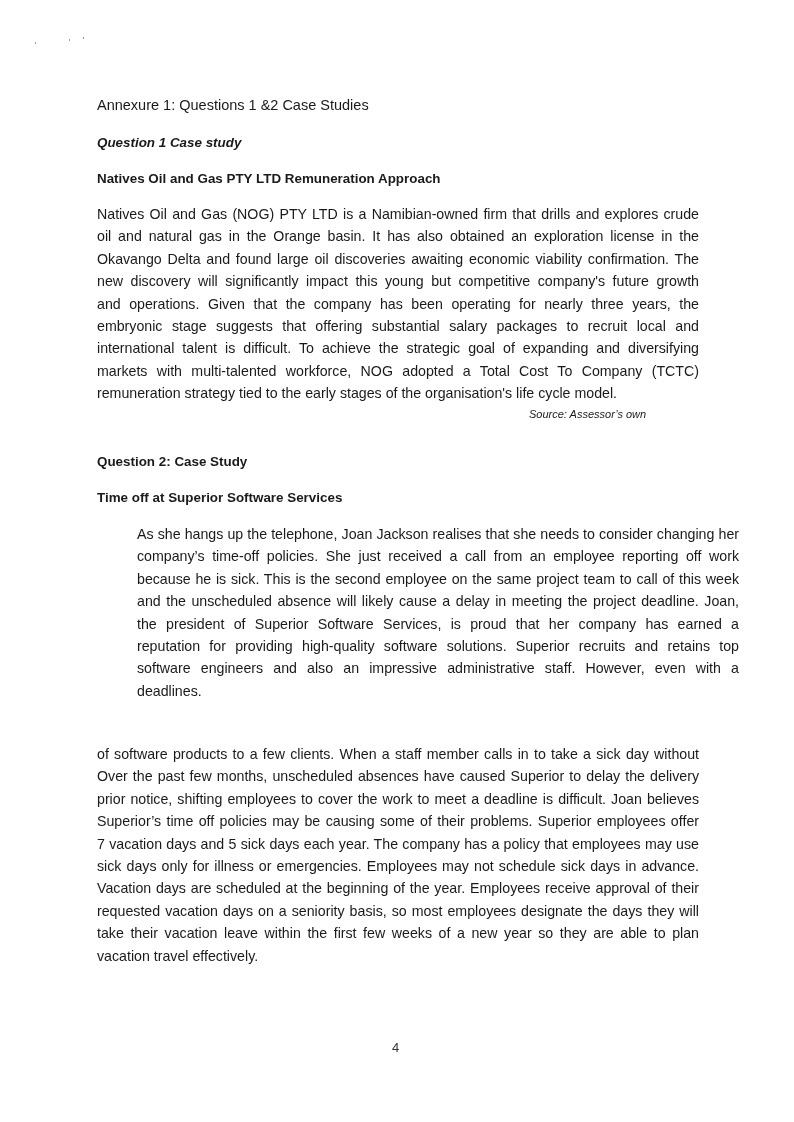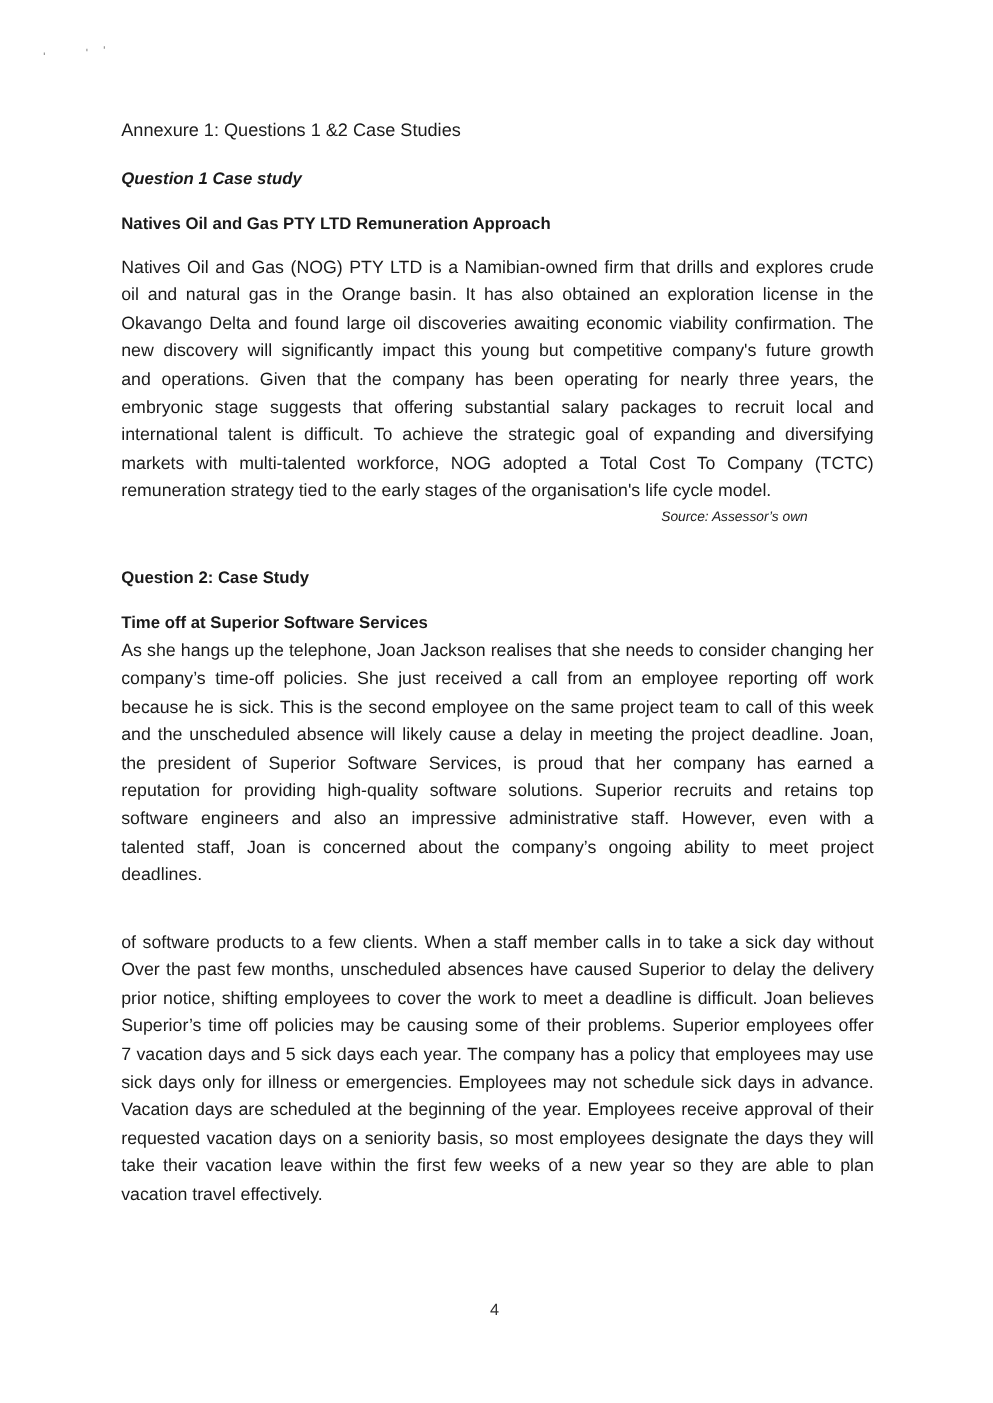--- a/index.html
+++ b/index.html
@@ -42,29 +42,28 @@
     <span class="line">international talent is difficult. To achieve the strategic goal of expanding and diversifying</span>
     <span class="line">markets with multi-talented workforce, NOG adopted a Total Cost To Company (TCTC)</span>
     <span class="line last">remuneration strategy tied to the early stages of the organisation's life cycle model.</span>
   </p>
 
   <div class="source">Source: Assessor’s own</div>
 
   <div class="h2" style="top:454px;">Question 2: Case Study</div>
   <div class="h2" style="top:490px;">Time off at Superior Software Services</div>
 
-  <p class="para" style="top:510px;">
+  <p class="para" style="top:523px;margin-left:40px;">
     <span class="line">As she hangs up the telephone, Joan Jackson realises that she needs to consider changing her</span>
     <span class="line">company’s time-off policies. She just received a call from an employee reporting off work</span>
     <span class="line">because he is sick. This is the second employee on the same project team to call of this week</span>
     <span class="line">and the unscheduled absence will likely cause a delay in meeting the project deadline. Joan,</span>
     <span class="line">the president of Superior Software Services, is proud that her company has earned a</span>
     <span class="line">reputation for providing high-quality software solutions. Superior recruits and retains top</span>
     <span class="line">software engineers and also an impressive administrative staff. However, even with a</span>
-    <span class="line">talented staff, Joan is concerned about the company’s ongoing ability to meet project</span>
     <span class="line last">deadlines.</span>
   </p>
 
   <p class="para" style="top:743px;">
     <span class="line">of software products to a few clients. When a staff member calls in to take a sick day without</span>
     <span class="line">Over the past few months, unscheduled absences have caused Superior to delay the delivery</span>
     <span class="line">prior notice, shifting employees to cover the work to meet a deadline is difficult. Joan believes</span>
     <span class="line">Superior’s time off policies may be causing some of their problems. Superior employees offer</span>
     <span class="line">7 vacation days and 5 sick days each year. The company has a policy that employees may use</span>
     <span class="line">sick days only for illness or emergencies. Employees may not schedule sick days in advance.</span>

